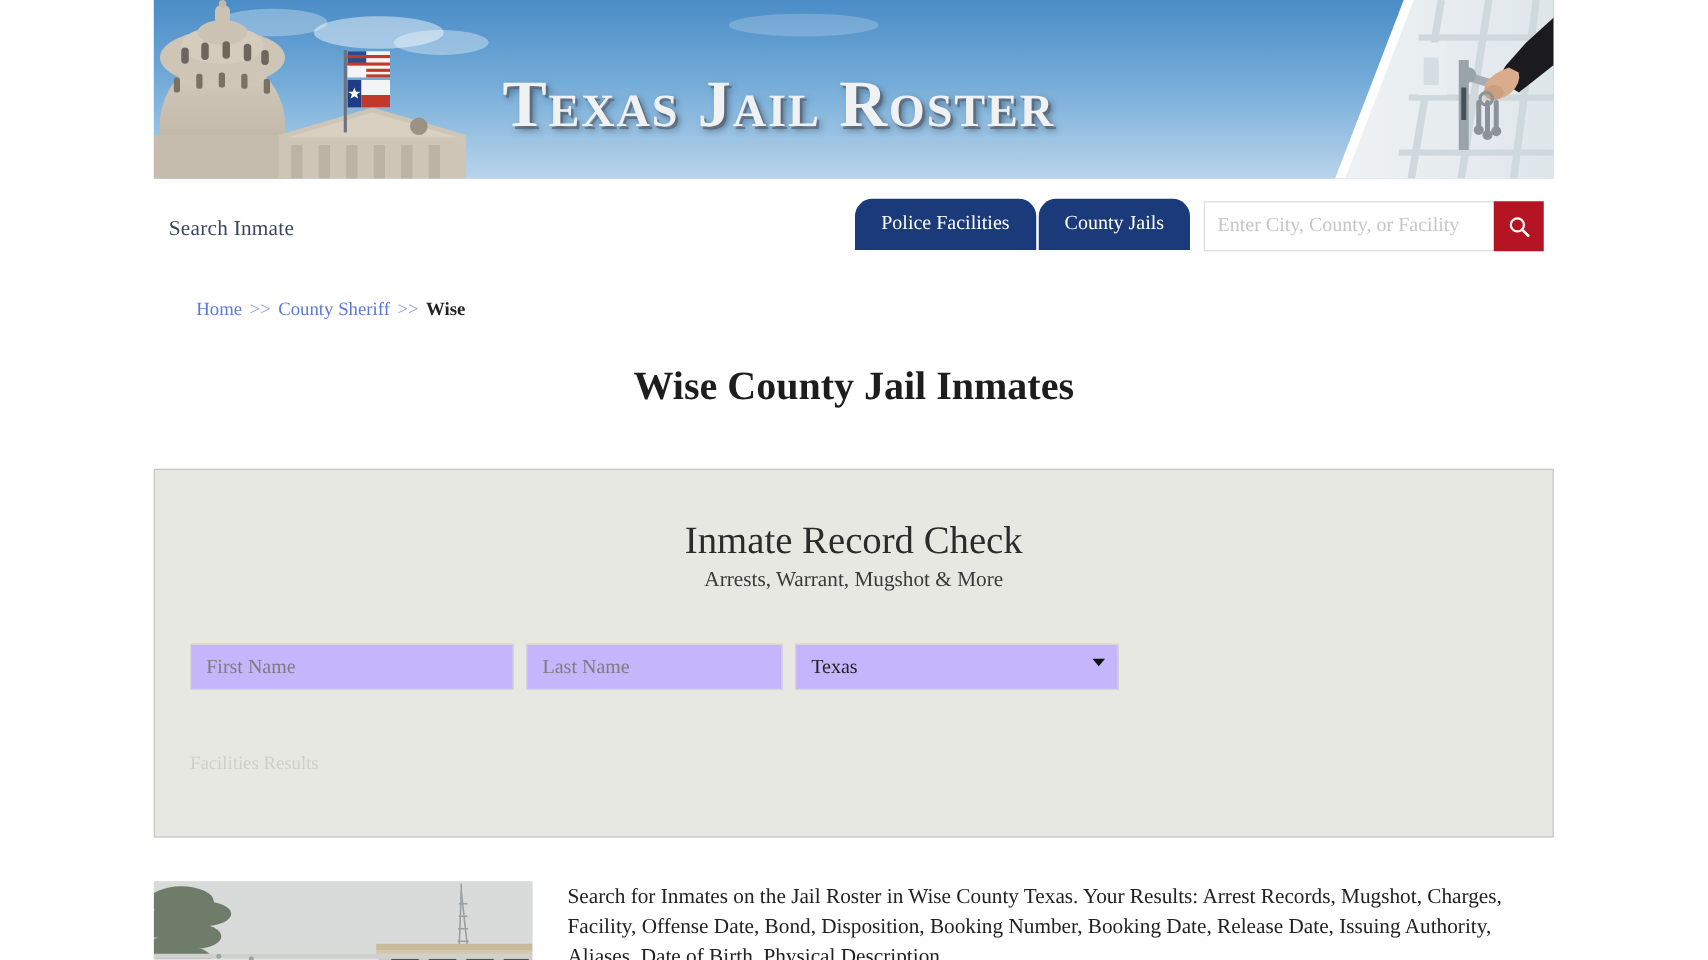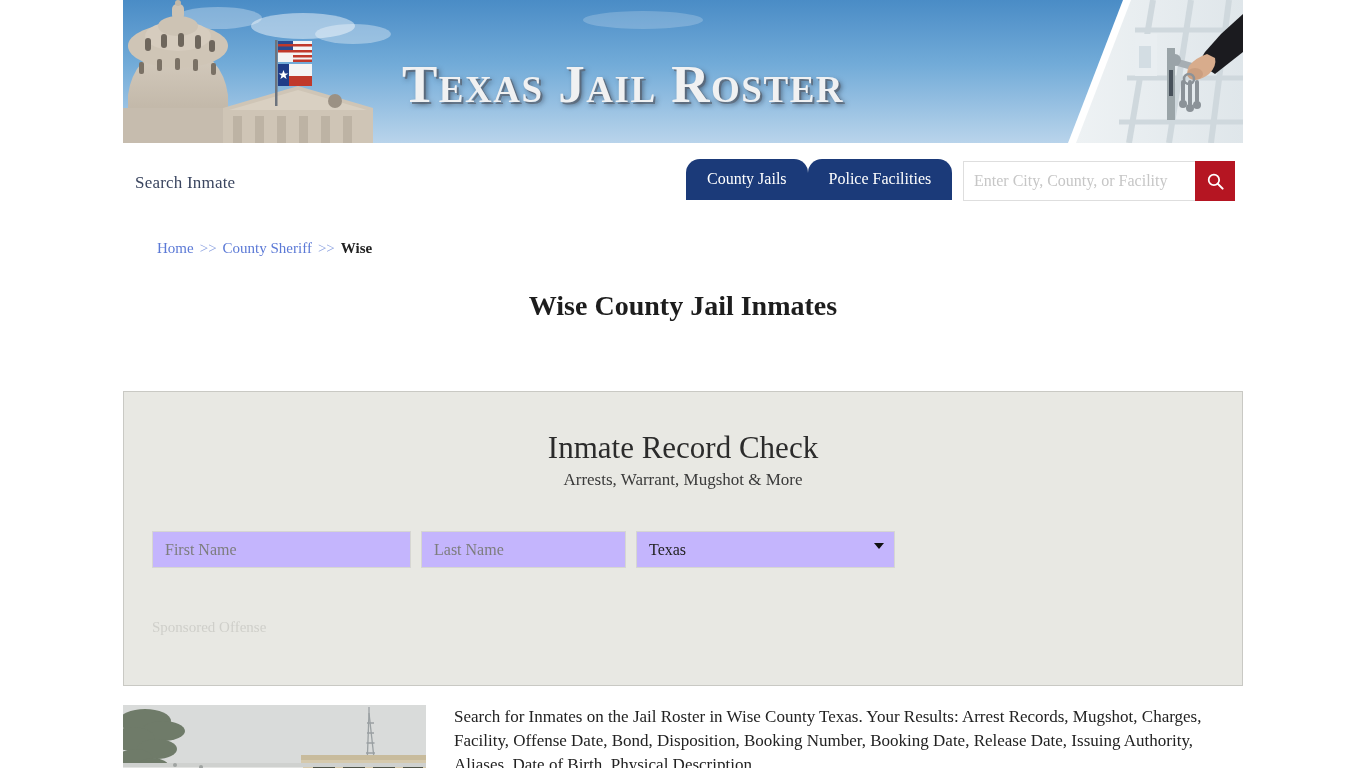--- a/index.html
+++ b/index.html
@@ -90,32 +90,31 @@
   }
   .breadcrumb a { color: #5b79d6; text-decoration: none; cursor: pointer; }
   .breadcrumb .sep { color: #8aa0e0; margin: 0 6px; }
   .breadcrumb .current { color: #222; font-weight: 700; }
 
   
   .page-title {
     position: absolute; left: 123px; top: 290px; width: 1120px;
     text-align: center;
     font-family: "Liberation Serif", serif;
-    font-size: 28px;
+    font-size: 32px;
     font-weight: 700;
     color: #1d1d1d;
   }
 
   
   .panel {
     position: absolute; left: 123px; top: 375px;
     width: 1120px; height: 295px;
     background: #e8e8e3;
     border: 1px solid #c9c9c4;
-    margin-top: 16px;
   }
   .panel-h1 {
     margin-top: 38px;
     text-align: center;
     font-family: "Liberation Serif", serif;
     font-size: 31px; color: #2b2b2b; font-weight: 400;
   }
   .panel-h2 {
     margin-top: 4px;
     text-align: center;
@@ -291,22 +290,22 @@
         </g>
       </g>
     </svg>
     <div class="hero-title">Texas Jail Roster</div>
   </div>
 
   <div class="navbar">
     <div class="brand">Search Inmate</div>
 
     <div class="nav-tabs">
+      <div class="nav-tab">Police Facilities</div>
       <div class="nav-tab second">County Jails</div>
-      <div class="nav-tab">Police Facilities</div>
     </div>
 
     <div class="searchwrap">
       <input type="text" placeholder="Enter City, County, or Facility" style="">
       <button class="search-btn">
         <svg viewBox="0 0 24 24">
           <circle cx="10" cy="10" r="6.6" fill="none" stroke="#ffffff" stroke-width="2.2"></circle>
           <line x1="15" y1="15" x2="21" y2="21" stroke="#ffffff" stroke-width="2.6" stroke-linecap="round"></line>
         </svg>
       </button>
@@ -327,21 +326,21 @@
       <input id="f-first" class="fld" type="text" placeholder="First Name" style="">
       <input id="f-last" class="fld" type="text" placeholder="Last Name" style="">
       <div class="sel-wrap">
         <select class="fld">
           <option>Texas</option>
         </select>
         <span class="sel-caret"></span>
       </div>
     </div>
 
-    <div class="sponsored">Sponsored Offense</div>
+    <div class="sponsored">Facilities Results</div>
   </div>
 
   <div class="content">
     <div class="thumb">
       <svg viewBox="0 0 303 120" preserveAspectRatio="none">
         <rect x="0" y="0" width="303" height="120" fill="#dfe0de"></rect>
         <rect x="0" y="0" width="303" height="58" fill="#d9dbda"></rect>
 
         <g fill="#5d6b56" opacity=".85">
           <ellipse cx="22" cy="16" rx="26" ry="12"></ellipse>

